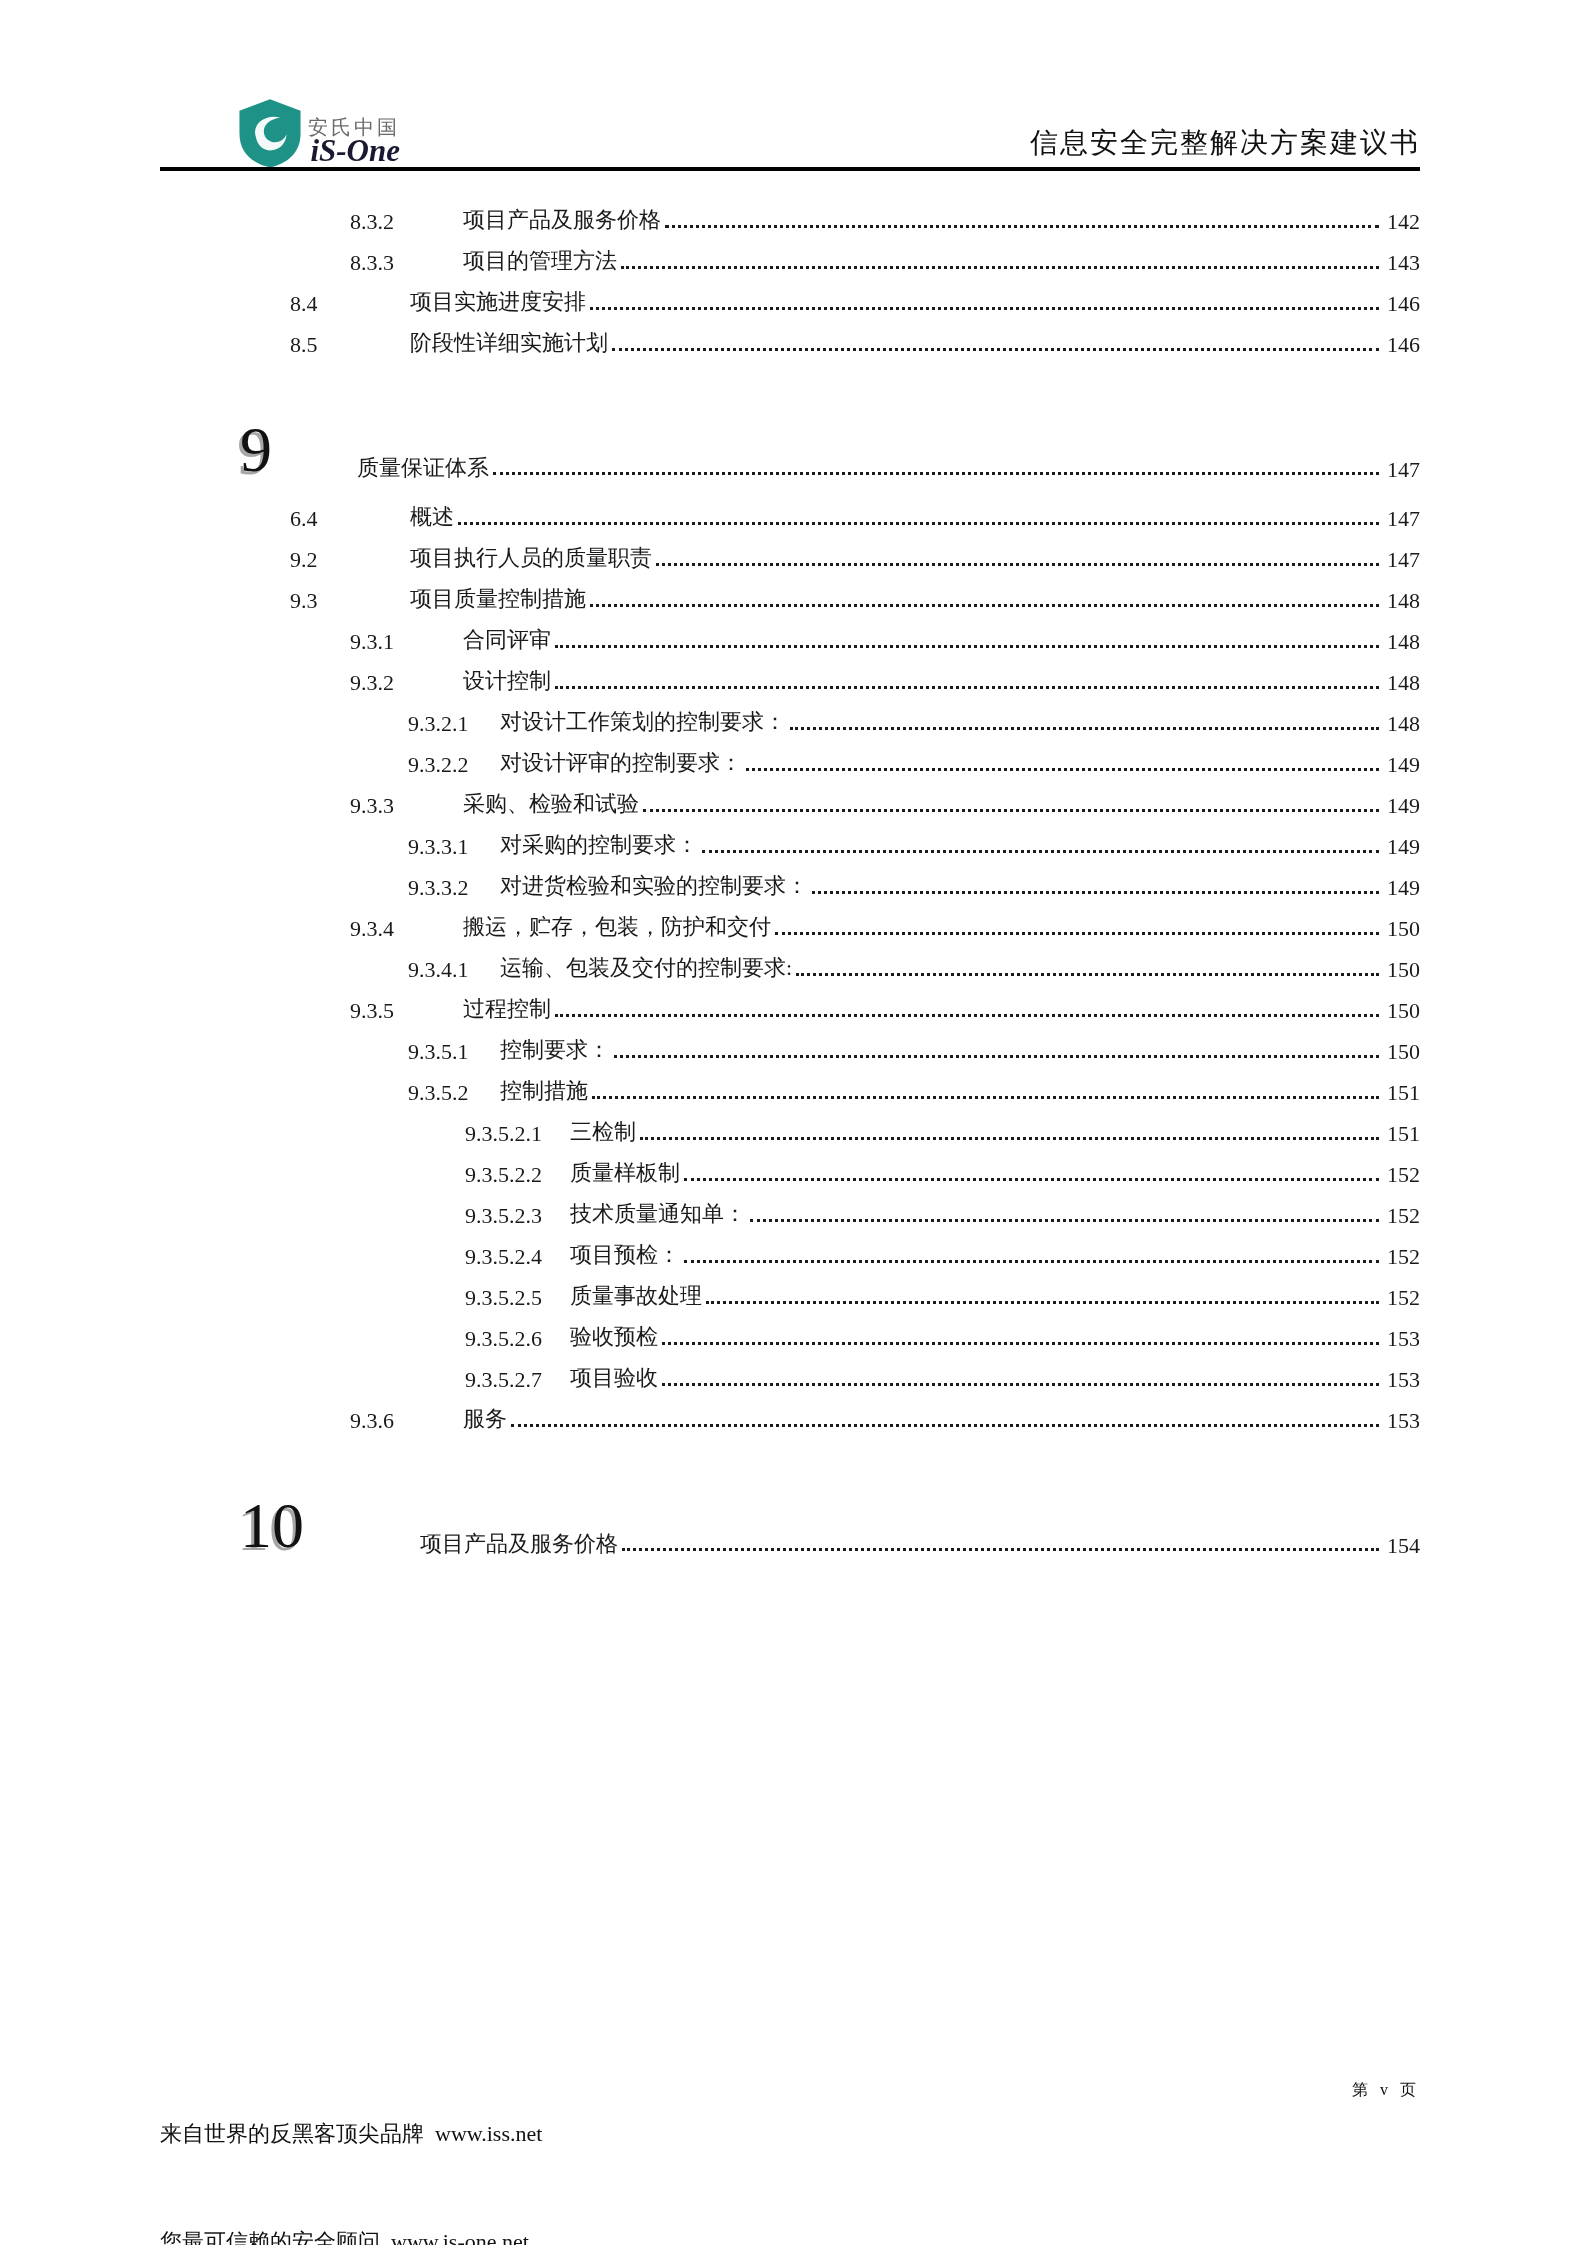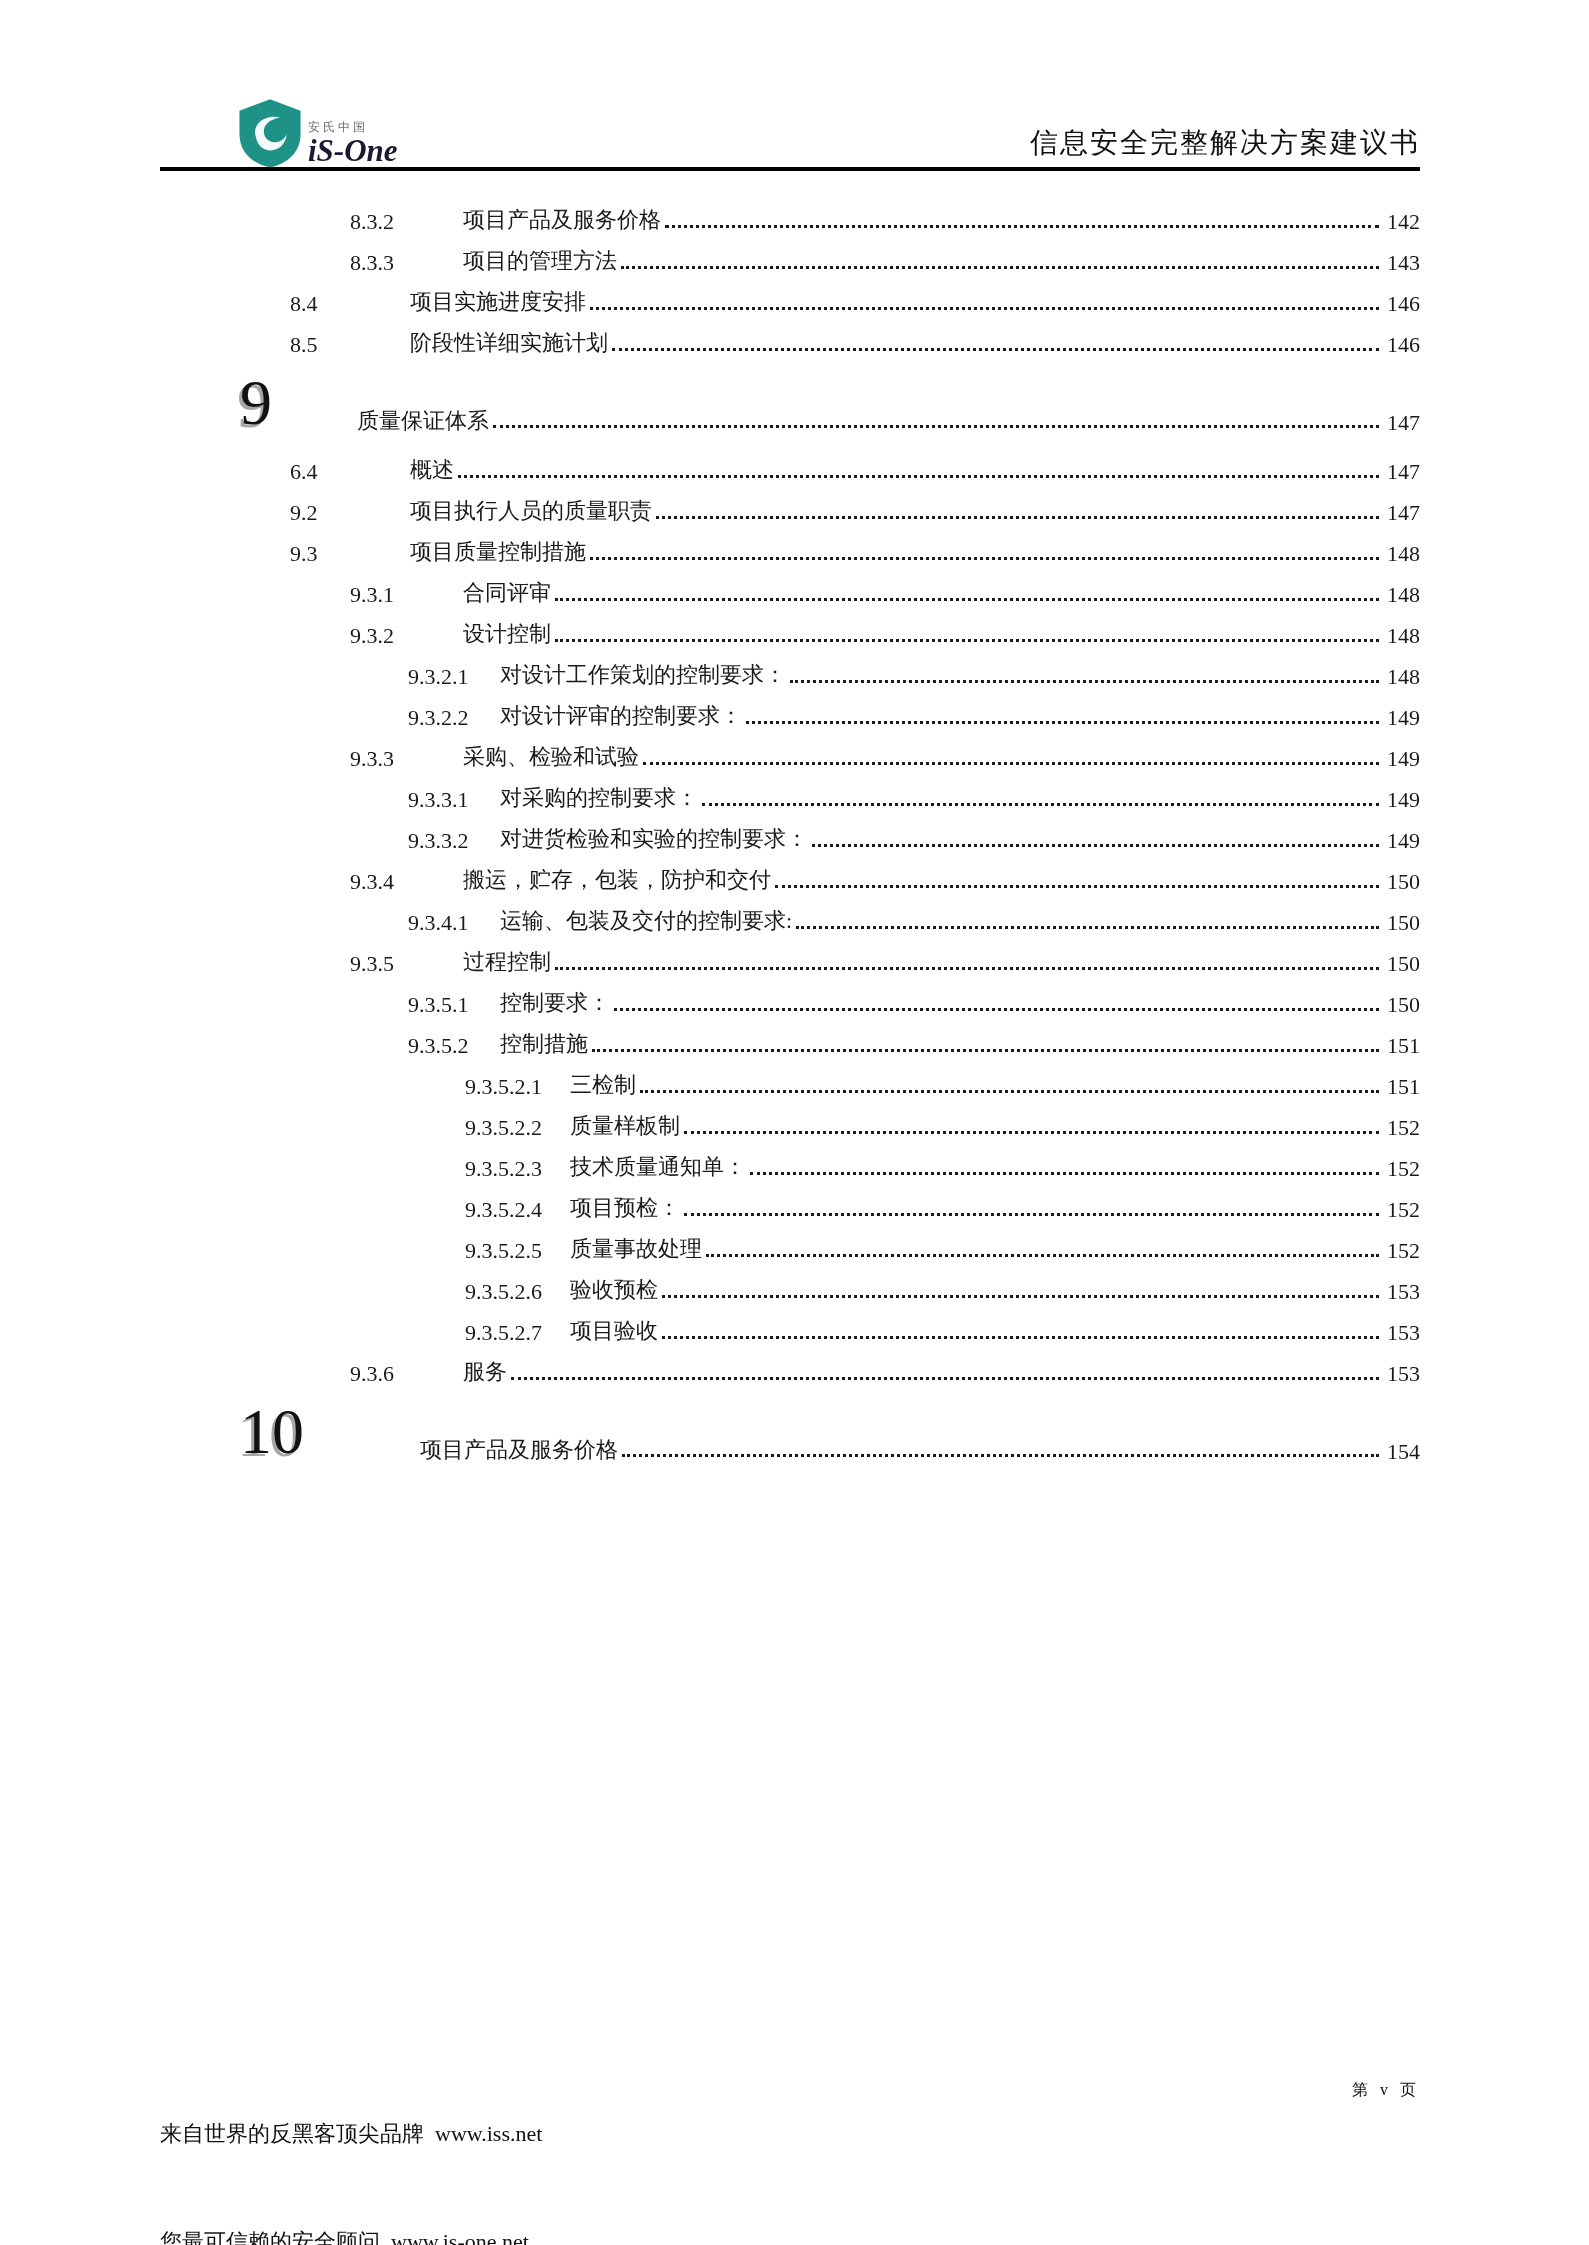--- a/index.html
+++ b/index.html
@@ -6,31 +6,31 @@
   .page {
     position:relative; width:1589px; height:2245px; background:#ffffff;
     font-family:"Liberation Serif","DejaVu Serif",serif; color:#1a1a1a;
     overflow:hidden;
   }
 
   
   .logo { position:absolute; left:238px; top:98px; display:flex; align-items:flex-end; }
   .logo svg { display:block; }
   .logo-text { display:flex; flex-direction:column; margin-left:6px; margin-bottom:2px; }
-  .logo-brand-cn { font-size:12px; color:#6a6a6a; letter-spacing:3px; line-height:18px;
+  .logo-brand-cn { font-size:20px; color:#6a6a6a; letter-spacing:3px; line-height:18px;
     font-family:Liberation Sans, sans-serif; }
   .logo-brand-en { font-size:31px; font-weight:bold; font-style:italic; color:#191931;
     line-height:30px; font-family:"Liberation Serif","DejaVu Serif",serif;text-align:right; }
   .doc-title { position:absolute; right:169px; top:124px; font-size:28px; letter-spacing:2px; color:#111; }
   .header-rule { position:absolute; left:160px; right:169px; top:167px; height:4px; background:#000; }
 
   
   .toc { position:absolute; left:160px; right:169px; top:194px; }
   .toc-row { display:flex; align-items:flex-end; height:41px; font-size:22px; white-space:nowrap; }
-  .toc-row .num   { flex:none; }
+  .toc-row .num   { flex:none;margin-top:47px; }
   .toc-row .title { flex:none; }
   .toc-row .leader { flex:1 1 auto; min-width:16px; border-bottom:3px dotted #1b1b1b;
                      align-self:flex-end; margin:0 3px 7px 4px; }
   .toc-row .pg { flex:none; text-align:right; min-width:38px; }
 
   .lvl2 { padding-left:130px; } .lvl2 .num { width:120px; }
   .lvl3 { padding-left:190px; } .lvl3 .num { width:113px; }
   .lvl4 { padding-left:248px;justify-content:flex-end; } .lvl4 .num { width:92px; }
   .lvl5 { padding-left:305px; } .lvl5 .num { width:105px; }
 

